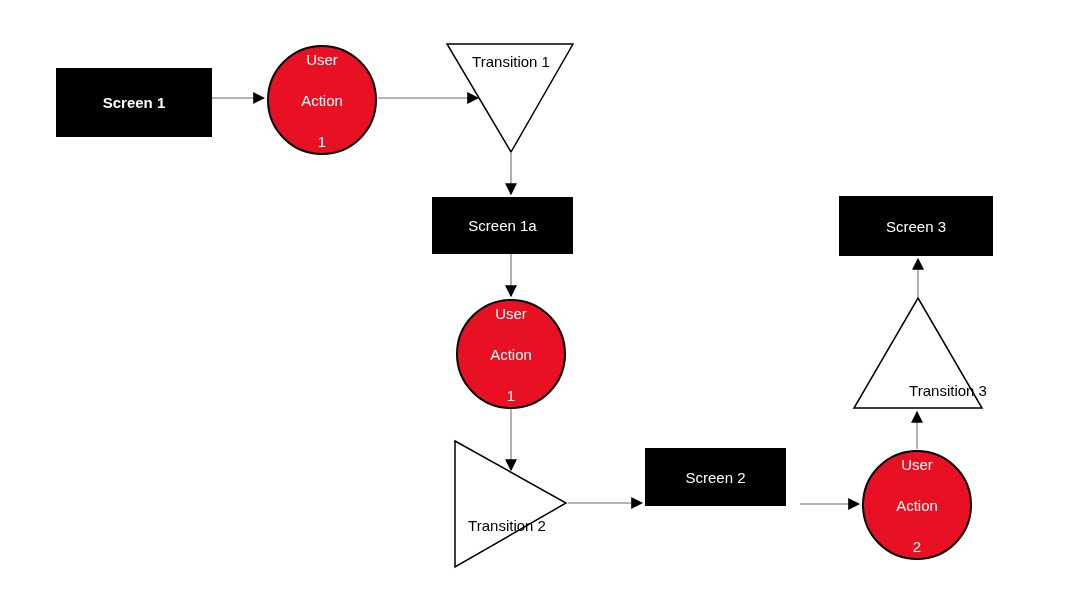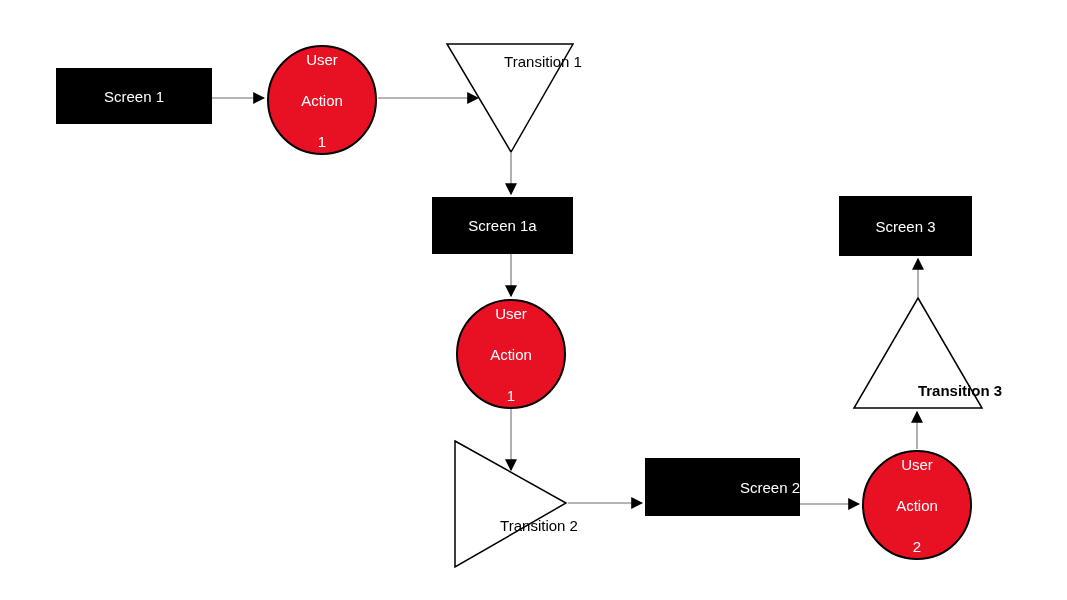--- a/index.html
+++ b/index.html
@@ -58,21 +58,20 @@
     text-align: left;
     gap: 20px;
   }
   .tri-label {
     position: absolute;
     color: #000000;
     font-size: 15px;
     text-align: left;
     white-space: nowrap;
     transform: translate(-50%, -50%);
-    margin-left: 32px;
   }
 </style>
 </head>
 <body>
 
 <div class="canvas">
 
   <svg class="layer" viewBox="0 0 1067 600">
     <defs>
       <marker id="arrowhead" viewBox="0 0 10 10" refX="9" refY="5" markerWidth="7.5" markerHeight="7.5" orient="auto-start-reverse">
@@ -88,33 +87,33 @@
     <line class="connector" x1="378" y1="98" x2="478" y2="98" marker-end="url(#arrowhead)"></line>
     <line class="connector" x1="511" y1="152" x2="511" y2="194" marker-end="url(#arrowhead)"></line>
     <line class="connector" x1="511" y1="254" x2="511" y2="296" marker-end="url(#arrowhead)"></line>
     <line class="connector" x1="511" y1="409" x2="511" y2="470" marker-end="url(#arrowhead)"></line>
     <line class="connector" x1="568" y1="503" x2="642" y2="503" marker-end="url(#arrowhead)"></line>
     <line class="connector" x1="800" y1="504" x2="859" y2="504" marker-end="url(#arrowhead)"></line>
     <line class="connector" x1="917" y1="449" x2="917" y2="412" marker-end="url(#arrowhead)"></line>
     <line class="connector" x1="918" y1="297" x2="918" y2="259" marker-end="url(#arrowhead)"></line>
   </svg>
 
-  <div class="rect-node" style="left:56px; top:68px; width:156px; height:56px;">
+  <div class="rect-node" style="left:56px; top:68px; width:156px; height:69px;font-weight:bold;">
     <span>Screen 1</span>
   </div>
 
   <div class="rect-node" style="left:432px; top:197px; width:141px; height:57px;">
     <span>Screen 1a</span>
   </div>
 
-  <div class="rect-node" style="left:645px; top:458px; width:155px; height:58px;justify-content:flex-end;">
+  <div class="rect-node" style="left:645px; top:448px; width:141px; height:58px;">
     <span>Screen 2</span>
   </div>
 
-  <div class="rect-node" style="left:839px; top:196px; width:133px; height:60px;">
+  <div class="rect-node" style="left:839px; top:196px; width:154px; height:60px;">
     <span>Screen 3</span>
   </div>
 
   <div class="circle-node" style="left:267px; top:45px;">
     <span>User</span>
     <span>Action</span>
     <span>1</span>
   </div>
 
   <div class="circle-node" style="left:456px; top:299px;">
@@ -124,15 +123,15 @@
   </div>
 
   <div class="circle-node" style="left:862px; top:450px;">
     <span>User</span>
     <span>Action</span>
     <span>2</span>
   </div>
 
   <span class="tri-label" style="left:511px; top:61px;">Transition 1</span>
   <span class="tri-label" style="left:507px; top:525px;">Transition 2</span>
-  <span class="tri-label" style="left:928px; top:390px;font-weight:bold;">Transition 3</span>
+  <span class="tri-label" style="left:948px; top:390px;">Transition 3</span>
 
 </div>
 
 </body></html>

